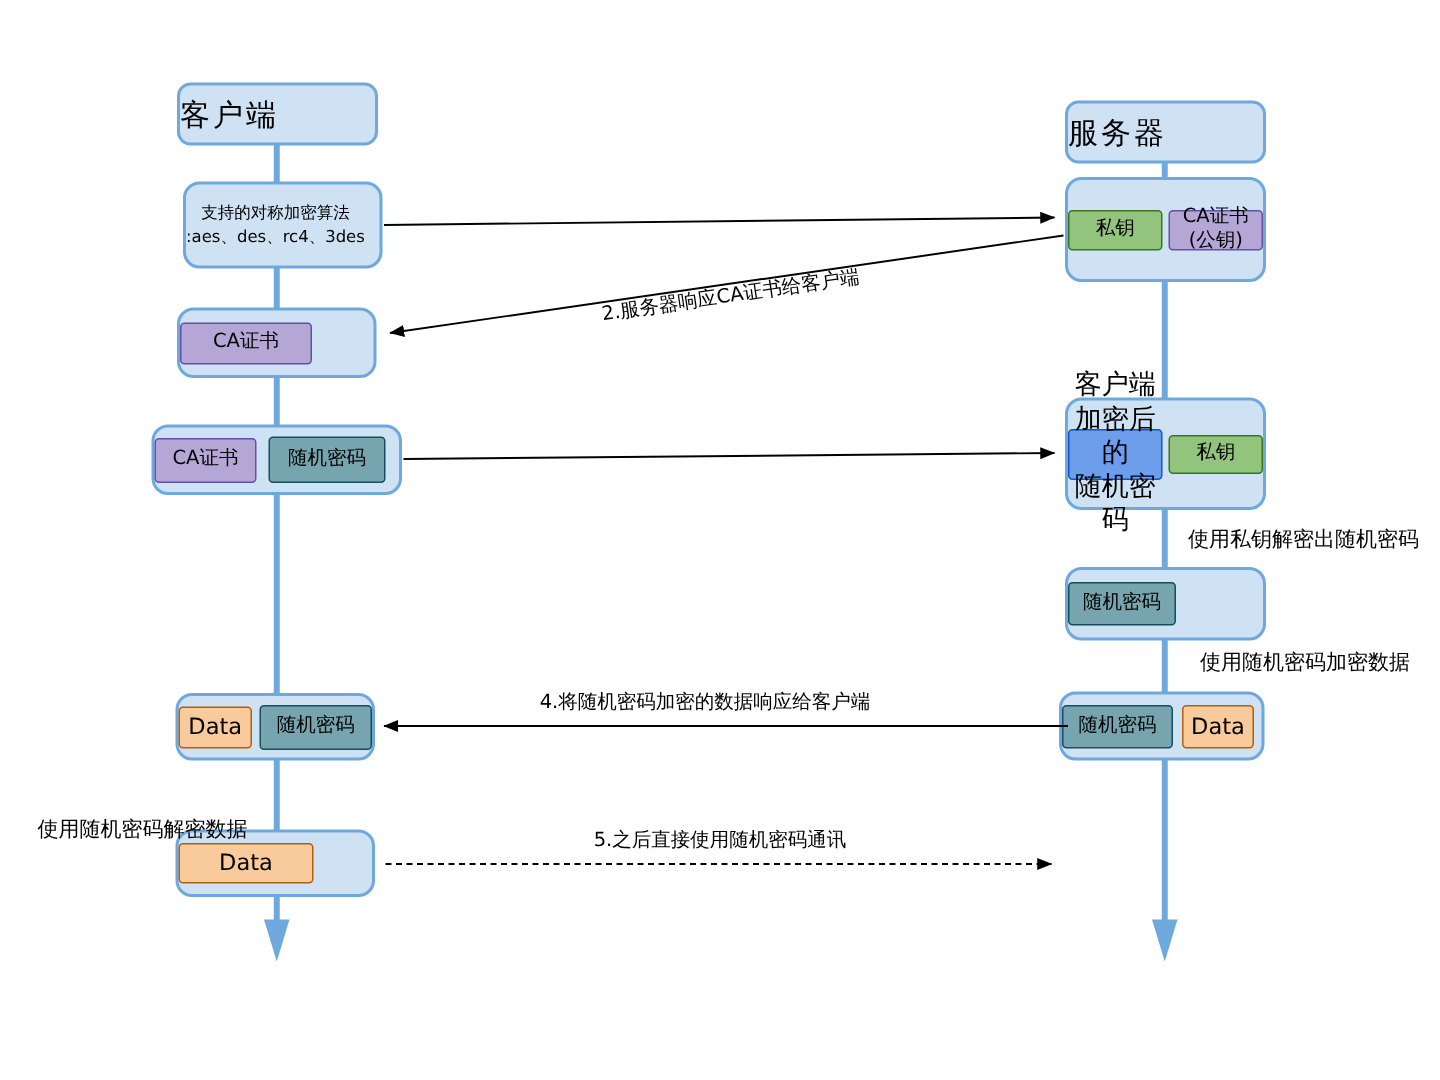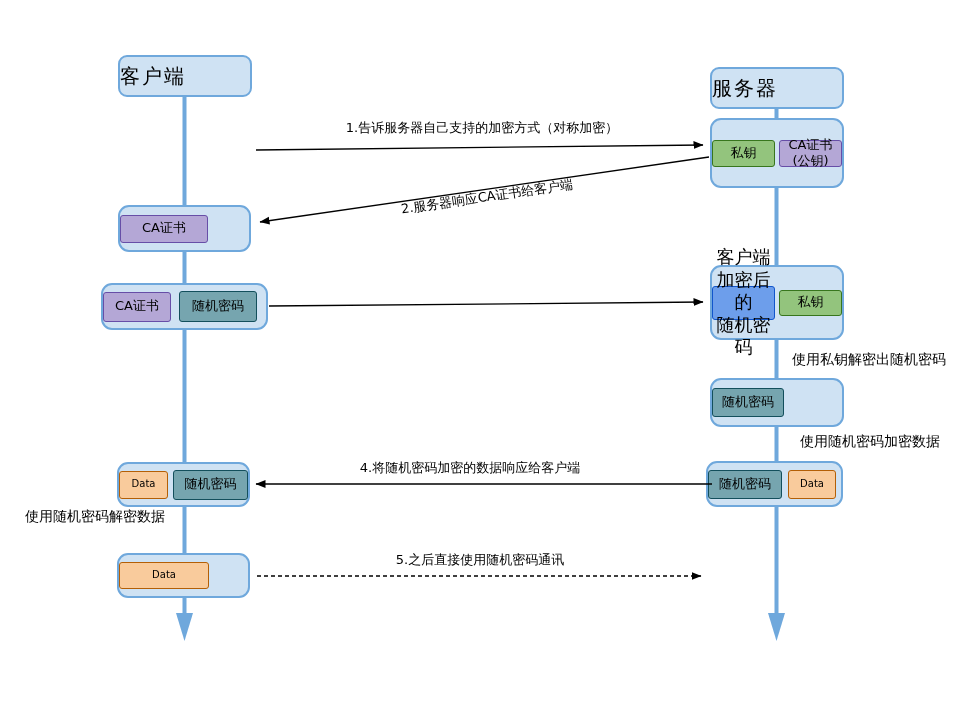--- a/index.html
+++ b/index.html
@@ -20,21 +20,21 @@
   .col{flex-direction:row;gap:4px;}
   .row{flex-direction:row;gap:8px;}
   .chip{
     display:flex;align-items:center;justify-content:center;text-align:center;
     box-sizing:border-box;border-radius:3px;font-size:13px;line-height:1.25;
   }
   .purple{background:var(--purple-fill);border:1.5px solid var(--purple-border);}
   .green{background:var(--green-fill);border:1.5px solid var(--green-border);}
   .teal{background:var(--teal-fill);border:1.5px solid var(--teal-border);}
   .blue{background:var(--blue-fill);border:1.5px solid var(--blue-border);font-size:18px;}
-  .orange{background:var(--orange-fill);border:1.5px solid var(--orange-border);font-size:10px;}
+  .orange{background:var(--orange-fill);border:1.5px solid var(--orange-border);font-size:15px;}
   .arrow-label{
     position:absolute;z-index:4;font-size:13px;text-align:center;white-space:nowrap;
   }
   .note{
     position:absolute;z-index:4;font-size:14px;white-space:nowrap;
   }
   .algo{font-size:11px;line-height:1.45;text-align:center;}
   .line{stroke:var(--arrow);stroke-width:1.3;fill:none;}
 </style>
 </head>
@@ -46,20 +46,26 @@
     <line x1="184.5" y1="95" x2="184.5" y2="616" stroke="var(--lifeline)" stroke-width="4"></line>
     <polygon points="176,613 193,613 184.5,641" fill="var(--lifeline)"></polygon>
     <line x1="776.5" y1="95" x2="776.5" y2="616" stroke="var(--lifeline)" stroke-width="4"></line>
     <polygon points="768,613 785,613 776.5,641" fill="var(--lifeline)"></polygon>
   </svg>
 
   <div class="node header" style="left:118px;top:55px;width:134px;height:42px;">
     <span>客户端</span>
   </div>
 
+  <div class="node container" style="left:122px;top:121px;width:133px;height:58px;">
+    <div class="algo">
+      <div>支持的对称加密算法</div>
+      <div>:aes、des、rc4、3des</div>
+    </div>
+  </div>
 
   <div class="node container" style="left:118px;top:205px;width:133px;height:47px;">
     <div class="chip purple" style="width:88px;height:28px;">
       <span>CA证书</span>
     </div>
   </div>
 
   <div class="node container row" style="left:101px;top:283px;width:167px;height:47px;">
     <div class="chip purple" style="width:68px;height:30px;">
       <span>CA证书</span>
@@ -71,21 +77,21 @@
 
   <div class="node container row" style="left:117px;top:462px;width:133px;height:45px;gap:5px;">
     <div class="chip orange" style="width:49px;height:28px;">
       <span>Data</span>
     </div>
     <div class="chip teal" style="width:75px;height:30px;">
       <span>随机密码</span>
     </div>
   </div>
 
-  <div class="note" style="left:25px;top:508px;">使用随机密码解密数据</div>
+  <div class="note" style="left:25px;top:544px;">使用随机密码解密数据</div>
 
   <div class="node container" style="left:117px;top:553px;width:133px;height:45px;">
     <div class="chip orange" style="width:90px;height:27px;">
       <span>Data</span>
     </div>
   </div>
 
   <div class="node header" style="left:710px;top:55px;width:134px;height:42px;margin-top:12px;">
     <span>服务器</span>
   </div>
@@ -134,18 +140,17 @@
         <path d="M0,0 L10,4 L0,8 Z" fill="var(--arrow)"></path>
       </marker>
     </defs>
     <line class="line" x1="256" y1="150" x2="703" y2="145" marker-end="url(#ah)"></line>
     <line class="line" x1="709" y1="157" x2="260" y2="222" marker-end="url(#ah)"></line>
     <line class="line" x1="269" y1="306" x2="703" y2="302" marker-end="url(#ah)"></line>
     <line class="line" x1="712" y1="484" x2="256" y2="484" marker-end="url(#ah)"></line>
     <line class="line" x1="257" y1="576" x2="701" y2="576" marker-end="url(#ah)" stroke-dasharray="4 3"></line>
   </svg>
 
-  <div class="arrow-label" style="left:292px;top:119px;width:380px;">1.告诉服务器自己支持的加密方式（对称加密）</div>
   <div class="arrow-label" style="left:377px;top:188px;width:220px;transform:rotate(-8.3deg);">2.服务器响应CA证书给客户端</div>
   <div class="arrow-label" style="left:300px;top:459px;width:340px;">4.将随机密码加密的数据响应给客户端</div>
   <div class="arrow-label" style="left:310px;top:551px;width:340px;">5.之后直接使用随机密码通讯</div>
 
 </div>
 
 </body></html>

